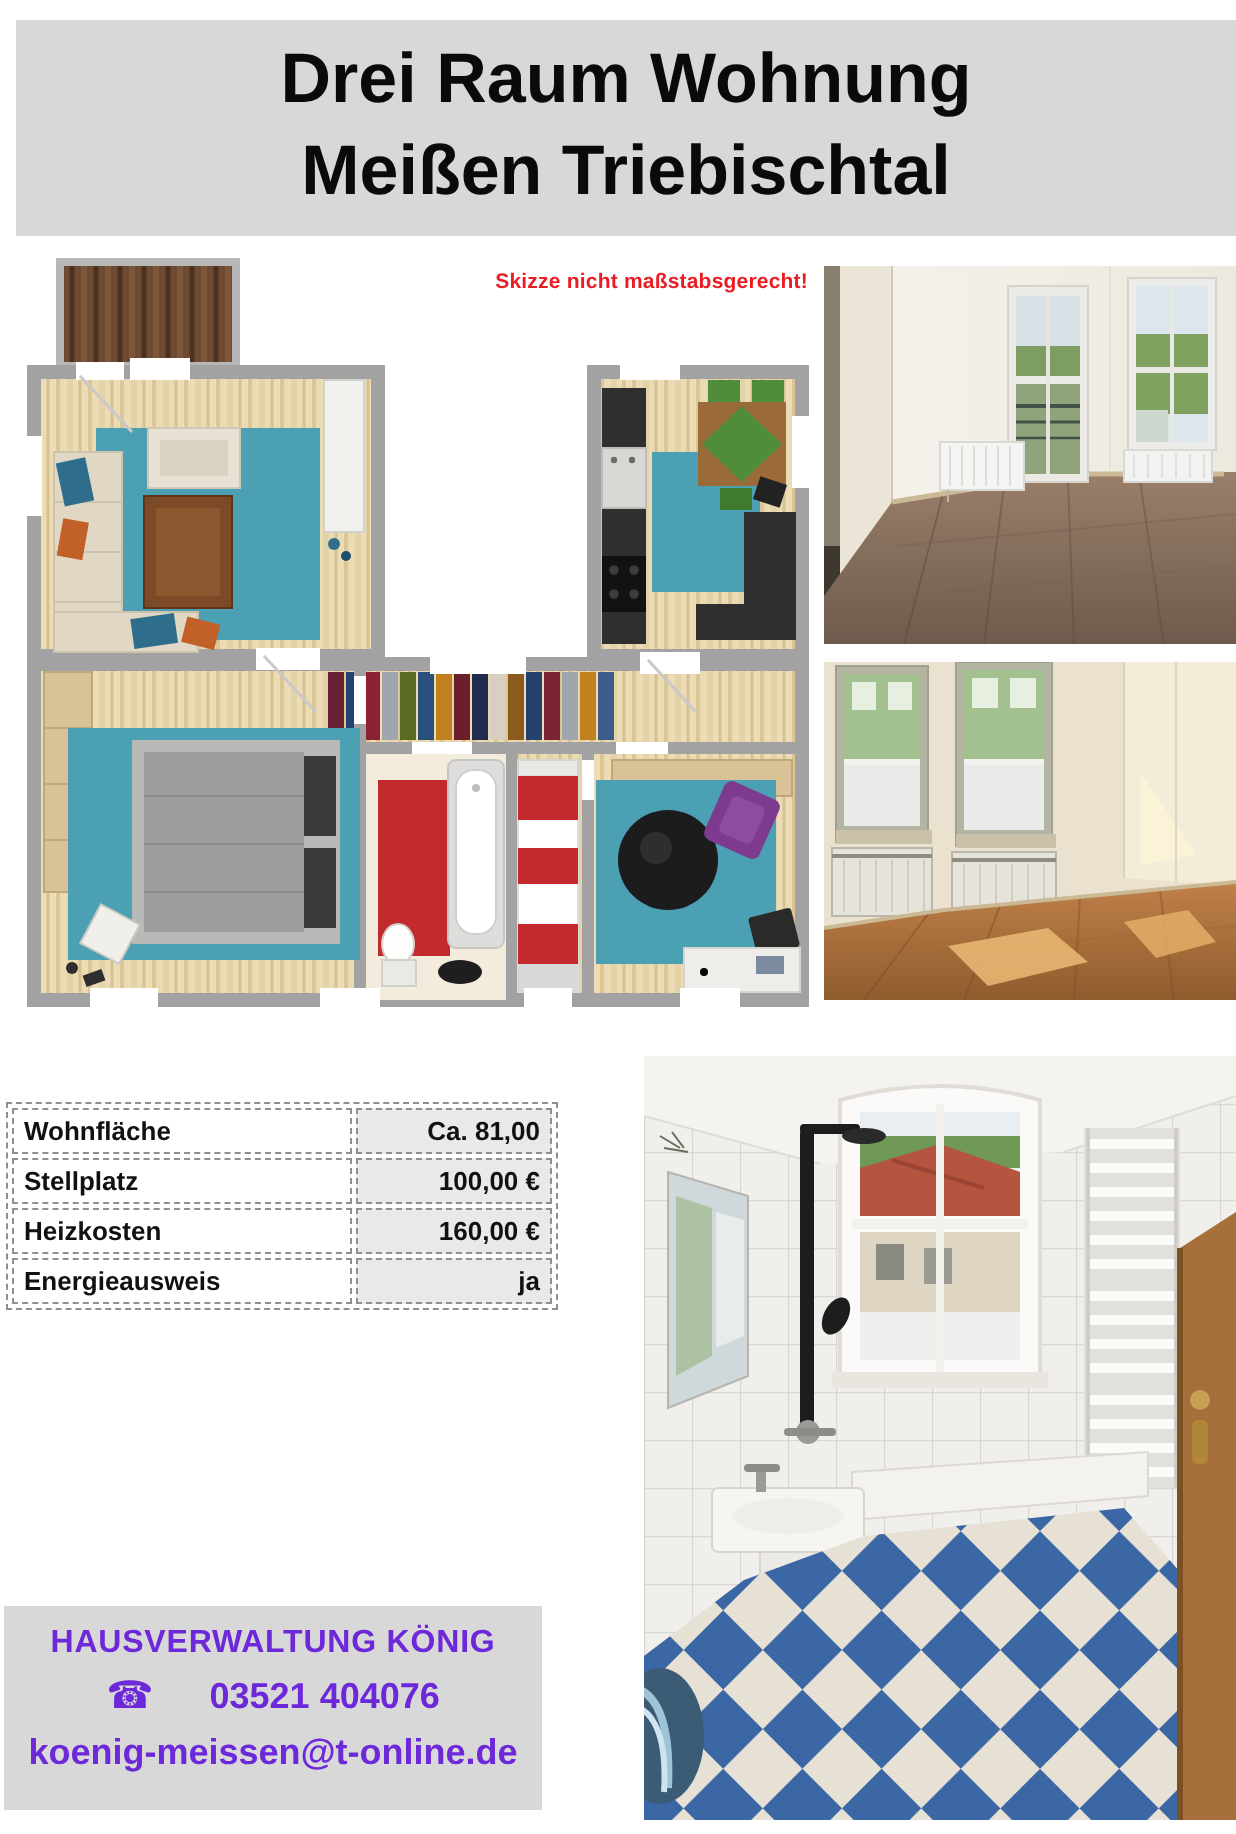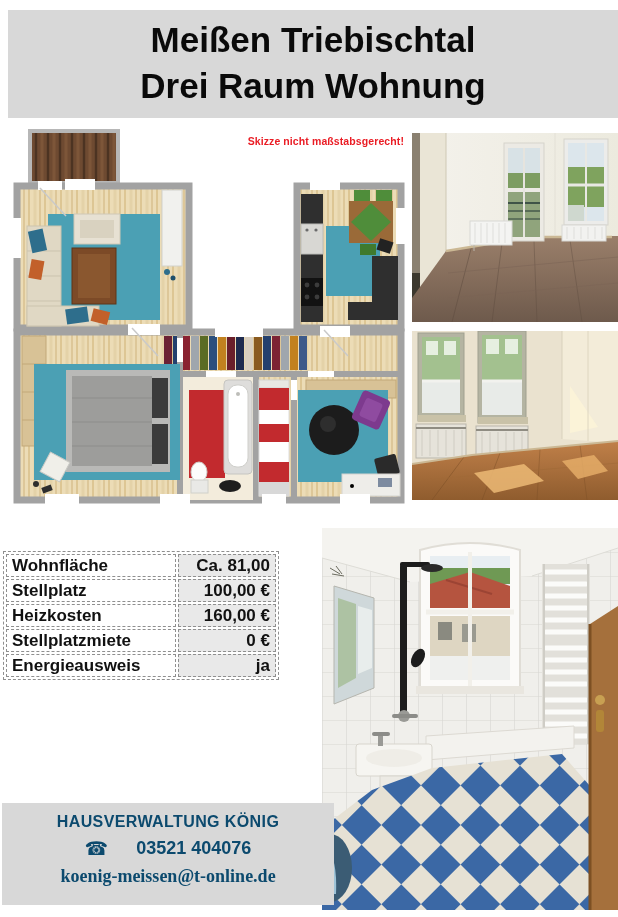--- a/index.html
+++ b/index.html
@@ -30,50 +30,50 @@
   svg{display:block;}
   
   table.details{
     left:3px;top:551px;width:276px;position:absolute;
     border-collapse:separate;border-spacing:2px;
     border:1px dashed #8f8f8f;background:#ffffff;
     table-layout:fixed;
   }
   table.details td{
     border:1px dashed #8f8f8f;
-    font-size:17px;font-weight:bold;color:#111;
+    font-size:13px;font-weight:bold;color:#111;
     padding:0 5px;height:21px;white-space:nowrap;overflow:hidden;
     line-height:21px;
   }
   td.lbl{width:158px;background:#ffffff;}
   td.val{background:var(--table-value-bg,#e9e9e9);text-align:right;}
   td.energy{background:var(--table-value-bg,#e9e9e9);text-align:center;}
   td.energy .v{margin-right:5px;}
   td.energy .squiggle{
     text-decoration:underline wavy var(--note-red,#ea1c24) 1px;
     text-underline-offset:3px;
   }
   
   .contact{
-    left:2px;top:803px;width:332px;height:102px;
+    left:2px;top:803px;width:269px;height:102px;
     background:var(--header-bg,#d8d8d8);
-    text-align:center;font-weight:bold;color:#0c4a6e;
+    text-align:center;font-weight:bold;color:#6d28d9;
     box-sizing:border-box;padding-top:10px;
   }
   .contact .company{font-size:16px;letter-spacing:0.4px;}
   .contact .phone-row{margin-top:7px;font-size:18px;display:flex;justify-content:center;gap:28px;align-items:center;}
   .contact .phone-row .ficon{font-size:19px;line-height:18px;}
-  .contact .email{margin-top:7px;font-size:18px;font-family:Liberation Serif, serif;}
+  .contact .email{margin-top:7px;font-size:18px;}
 </style>
 </head>
 <body>
 
 <header class="abs title-block">
+  <div>Drei Raum Wohnung</div>
   <div>Meißen Triebischtal</div>
-  <div>Drei Raum Wohnung</div>
 </header>
 
 <div class="abs floorplan">
 <svg viewBox="0 0 396 377" width="396" height="377">
   <defs>
     <pattern id="wood" width="16" height="16" patternUnits="userSpaceOnUse">
       <rect width="16" height="16" fill="#ecdcb6"></rect>
       <line x1="3" y1="0" x2="3" y2="16" stroke="#ddc694" stroke-width="2"></line>
       <line x1="9" y1="0" x2="9" y2="16" stroke="#e4d2a8" stroke-width="3"></line>
       <line x1="14" y1="0" x2="14" y2="16" stroke="#d8c190" stroke-width="1.5"></line>
@@ -388,24 +388,20 @@
         <td class="lbl">Wohnfläche</td>
         <td class="val">Ca. 81,00</td>
       </tr>
     <tr>
         <td class="lbl">Stellplatz</td>
         <td class="val">100,00 €</td>
       </tr>
     <tr>
         <td class="lbl">Heizkosten</td>
         <td class="val">160,00 €</td>
-      </tr>
-    <tr>
-        <td class="lbl">Stellplatzmiete</td>
-        <td class="val">0 €</td>
       </tr>
     <tr>
         <td class="lbl">Energieausweis</td>
         <td class="val">ja</td>
       </tr>
   </tbody>
 </table>
 
 <div class="abs bathroom">
 <svg viewBox="0 0 296 382" width="296" height="382">

